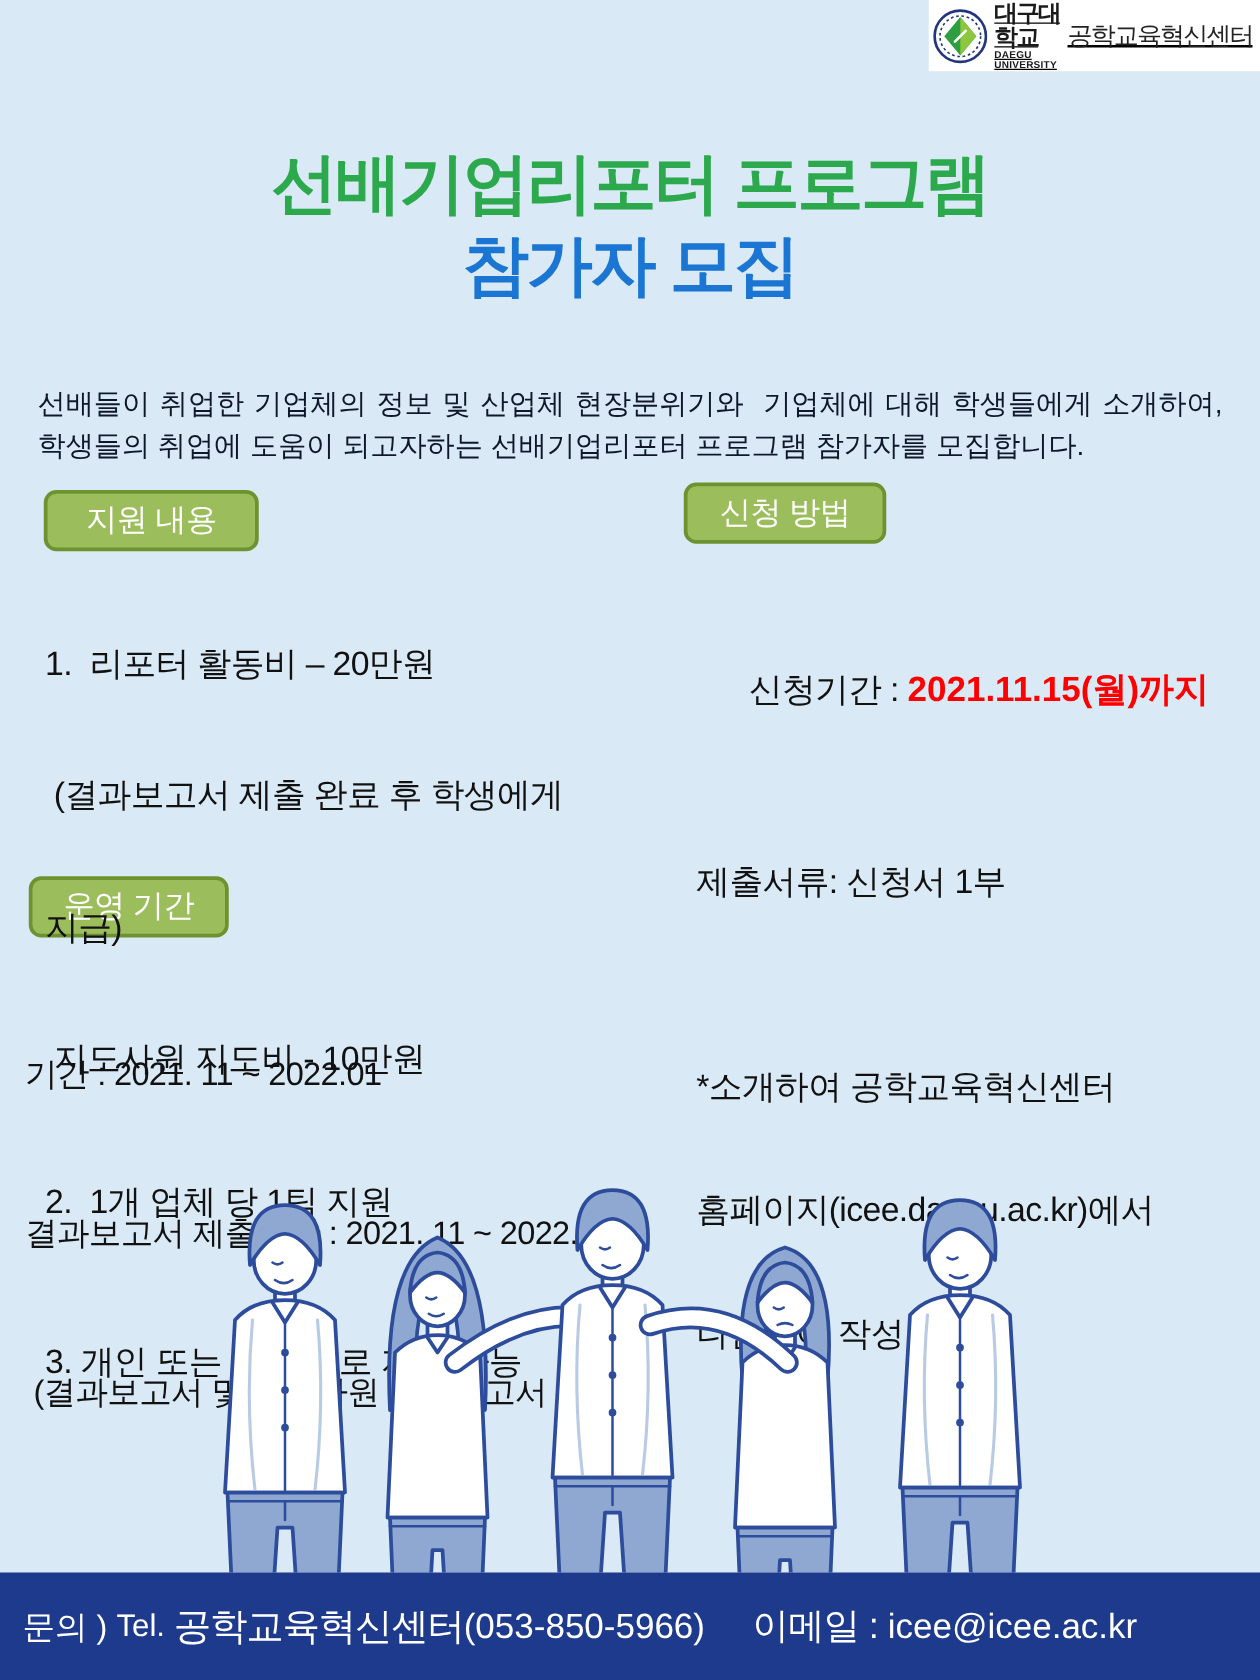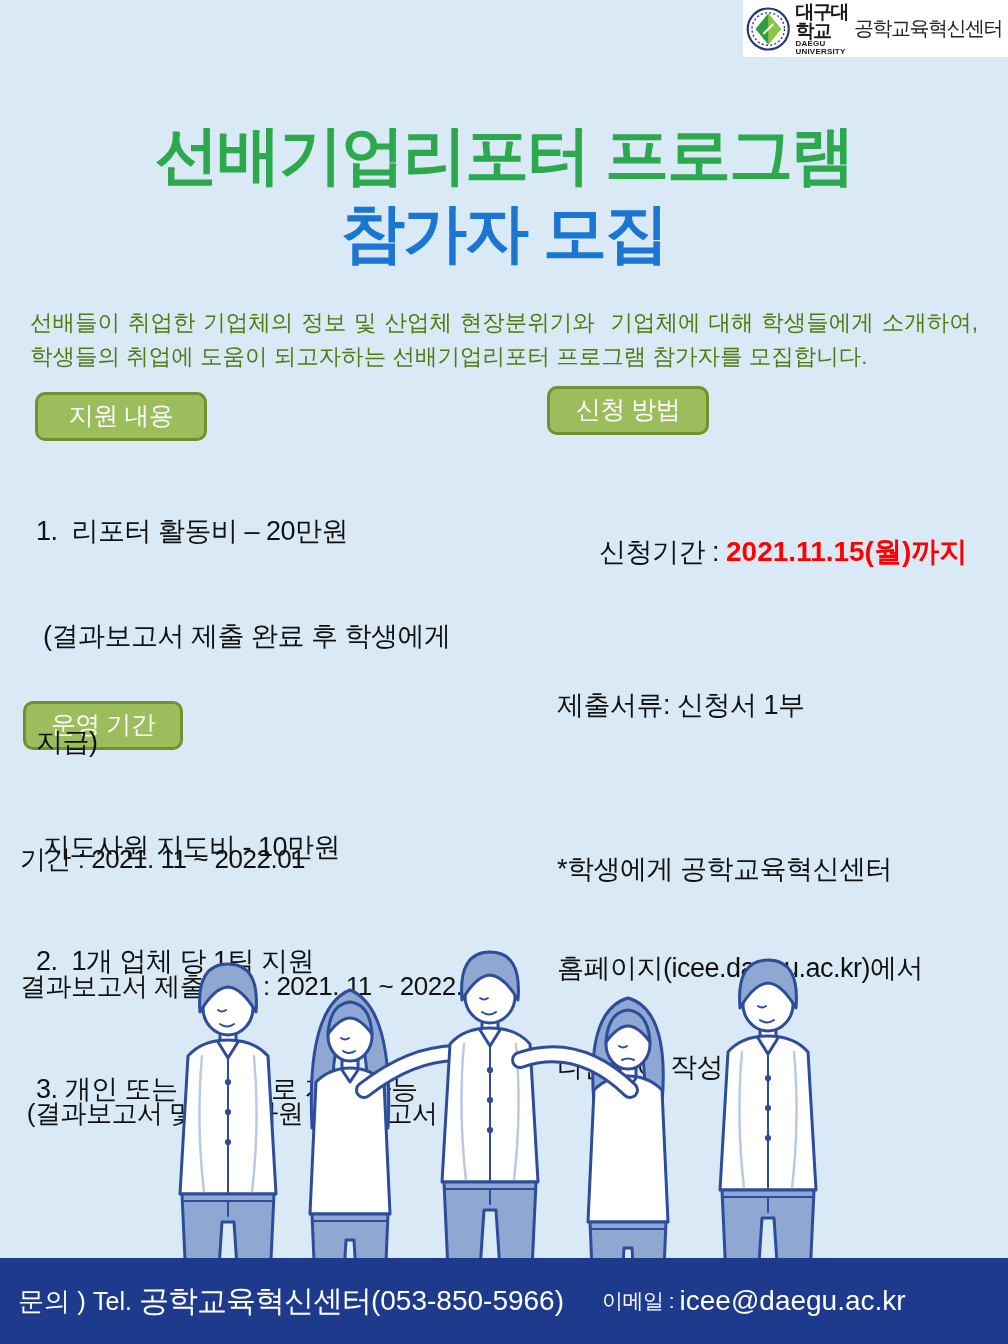--- a/index.html
+++ b/index.html
@@ -2,35 +2,35 @@
 <html><head>
 <meta charset="utf-8">
 <style>
   * { margin:0; padding:0; box-sizing:border-box; }
   html,body { width:1008px; }
   body { font-family:"Liberation Sans","DejaVu Sans",sans-serif; }
   .poster{ position:relative; width:1008px; height:1344px; background:#d9eaf6; overflow:hidden; }
 
   
   .logo-box{ position:absolute; top:0; right:0; width:265px; height:57px; background:#ffffff;
-    display:flex; align-items:center; gap:5px; padding:2px 6px 2px 3px; }
+    display:flex; align-items:center; gap:5px; padding:2px 6px 2px 3px;text-decoration:underline; }
   .logo-text{ display:flex; align-items:center; gap:6px; }
   .logo-univ{ display:flex; flex-direction:column; line-height:1; }
   .logo-univ-kr{ font-size:19px; font-weight:bold; color:#1a1a1a; letter-spacing:-1.5px; }
   .logo-univ-en{ font-size:8px; font-weight:bold; color:#1a1a1a; letter-spacing:0.2px; }
   .logo-center{ font-size:20px; color:#222; letter-spacing:-1.5px; font-weight:500; white-space:nowrap; }
 
   
   .title{ position:absolute; top:116px; left:0; width:100%; text-align:center;
-    font-size:64px; font-weight:800; letter-spacing:-2px; line-height:1.22; }
+    font-size:53px; font-weight:800; letter-spacing:-2px; line-height:1.22; }
   .title .t1{ display:block; color:#2ca94d; }
   .title .t2{ display:block; color:#1a76d2;text-align:center; }
 
   
-  .intro{ position:absolute; top:306px; left:30px; width:948px; font-size:22.5px; color:#4d7c0f; line-height:1.5; }
+  .intro{ position:absolute; top:306px; left:30px; width:948px; font-size:22.5px; color:#0f172a; line-height:1.5; }
   .intro-l1{ display:block; text-align:justify; text-align-last:justify; white-space:pre-wrap; }
   .intro-l2{ display:block; white-space:pre-wrap; }
 
   
   .badge{ position:absolute; background:#9cbd5b; border:3px solid #6e9230; border-radius:10px;
     color:#ffffff; font-size:25px; text-align:center; padding:4px 0 6px 0; letter-spacing:-0.5px; }
   .badge-support{ left:35px;  top:392px; width:172px; }
   .badge-apply  { left:547px; top:386px; width:162px; }
   .badge-period { left:23px;  top:701px; width:160px; }
 
@@ -55,21 +55,21 @@
   .students{ position:absolute; left:158px; top:940px; }
 
   
   .footer{ position:absolute; left:0; bottom:0; width:100%; height:86px; background:#1e3a8c;
     color:#ffffff; display:flex; align-items:center; padding-left:18px; white-space:pre-wrap; }
   .f-inquiry{ font-size:26px; }
   .f-tel-label{ font-size:25px; }
   .f-center{ font-size:30px; letter-spacing:-1px; }
   .f-telnum{ font-size:28px; }
   .f-gap{ display:inline-block; width:38px; }
-  .f-email-label{ font-size:21px; letter-spacing:-0.5px; }
+  .f-email-label{ font-size:29px; letter-spacing:-0.5px; }
   .f-email{ font-size:28px; }
 </style>
 </head>
 <body>
 
 <div class="poster">
 
   <div class="logo-box">
     <svg width="52" height="52" viewBox="0 0 52 52">
       <circle cx="26" cy="26" r="24" fill="#ffffff" stroke="#23357c" stroke-width="2.5"></circle>
@@ -115,21 +115,21 @@
     <div>결과보고서 제출기간 : 2021. 11 ~ 2022.01</div>
     <div> (결과보고서 및 지도사원 지도보고서 제출)</div>
   </div>
 
   <div class="apply-text txt">
     <div class="deadline">
       <span>신청기간 : </span><span class="deadline-value">2021.11.15(월)까지</span>
     </div>
     <div class="docs">제출서류: 신청서 1부</div>
     <div class="note">
-      <span class="apply-line">*학생에게 공학교육혁신센터</span>
+      <span class="apply-line">*소개하여 공학교육혁신센터</span>
       <span class="apply-line">홈페이지(icee.daegu.ac.kr)에서</span>
       <span class="apply-line">다운받아 작성</span>
     </div>
     <div class="submit">
       <span class="apply-line">신청서를 작성 후</span>
       
       
     </div>
   </div>
 
@@ -191,16 +191,16 @@
     <use href="#male" x="540" y="8"></use>
   </svg>
 
   <div class="footer">
     <span class="f-inquiry">문의 ) </span>
     <span class="f-tel-label">Tel. </span>
     <span class="f-center">공학교육혁신센터</span>
     <span class="f-telnum">(053-850-5966)</span>
     <span class="f-gap"></span>
     <span class="f-email-label">이메일 : </span>
-    <span class="f-email">icee@daegu.ac.kr</span>
+    <span class="f-email">icee@icee.ac.kr</span>
   </div>
 
 </div>
 
 </body></html>

